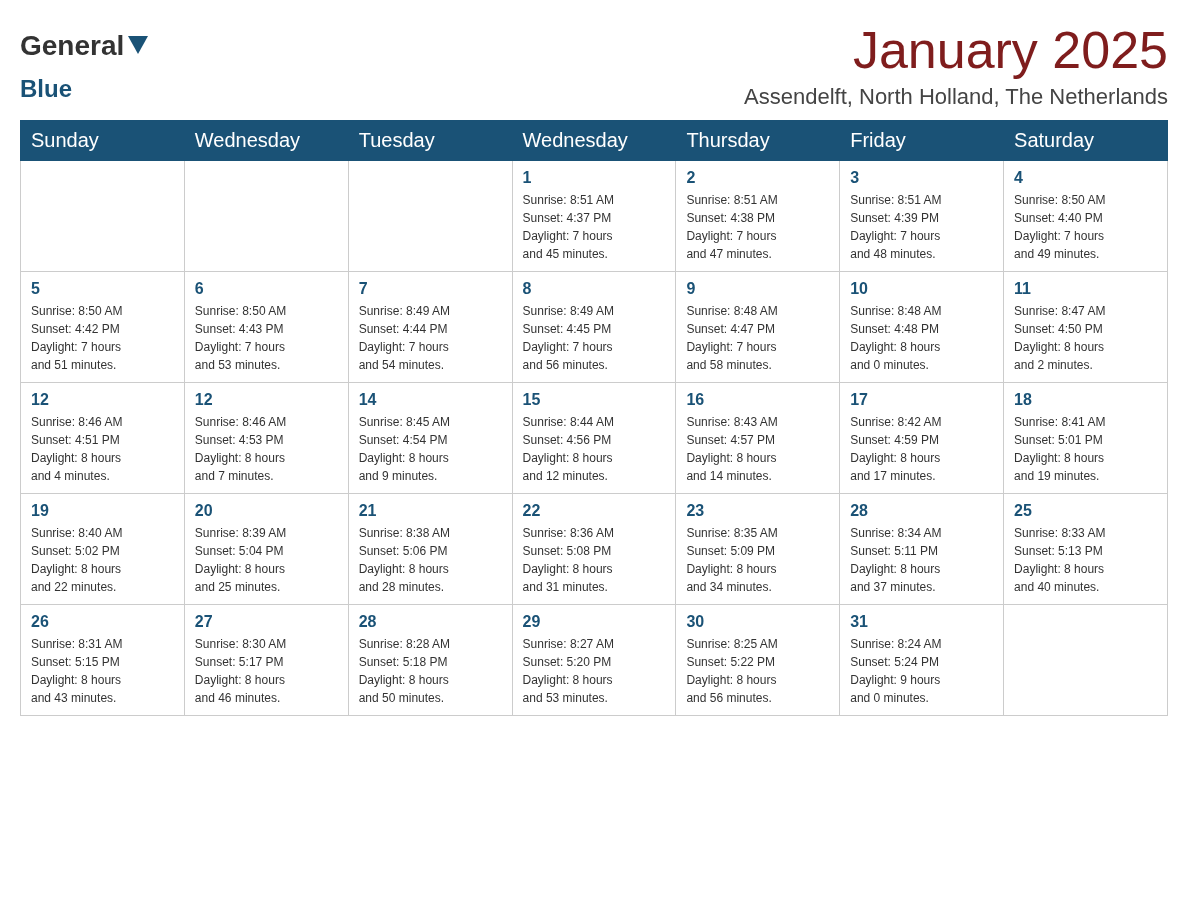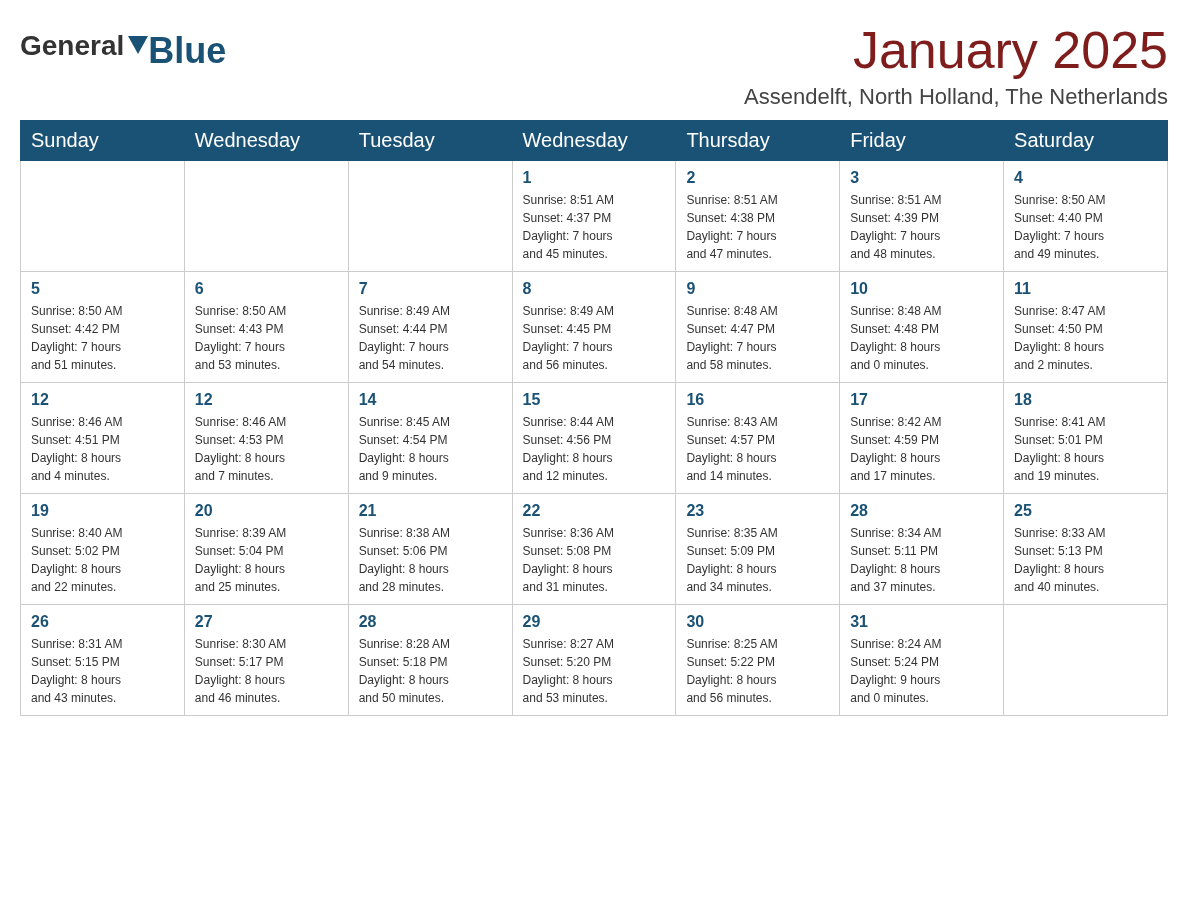--- a/index.html
+++ b/index.html
@@ -11,20 +11,21 @@
       padding: 20px;
     }
     .header-area {
       display: flex;
       justify-content: space-between;
       align-items: flex-start;
       margin-bottom: 10px;
     }
     .logo {
       display: flex;
+      flex-direction: column;
       align-items: flex-start;
       padding-top: 10px;
     }
     .logo-general {
       font-size: 28px;
       font-weight: bold;
       color: #333;
       display: flex;
       align-items: center;
     }
@@ -32,23 +33,24 @@
       width: 0;
       height: 0;
       border-left: 10px solid transparent;
       border-right: 10px solid transparent;
       border-top: 18px solid #1a5276;
       display: inline-block;
       margin-left: 4px;
       margin-bottom: 2px;
     }
     .logo-blue {
-      font-size: 36px;
+      font-size: 24px;
       font-weight: bold;
       color: #1a5276;
+      margin-top: 13px;
     }
     .title-area {
       text-align: right;
     }
     .month-year {
       font-size: 52px;
       font-weight: normal;
       color: #7f1d1d;
     }
     .location {

